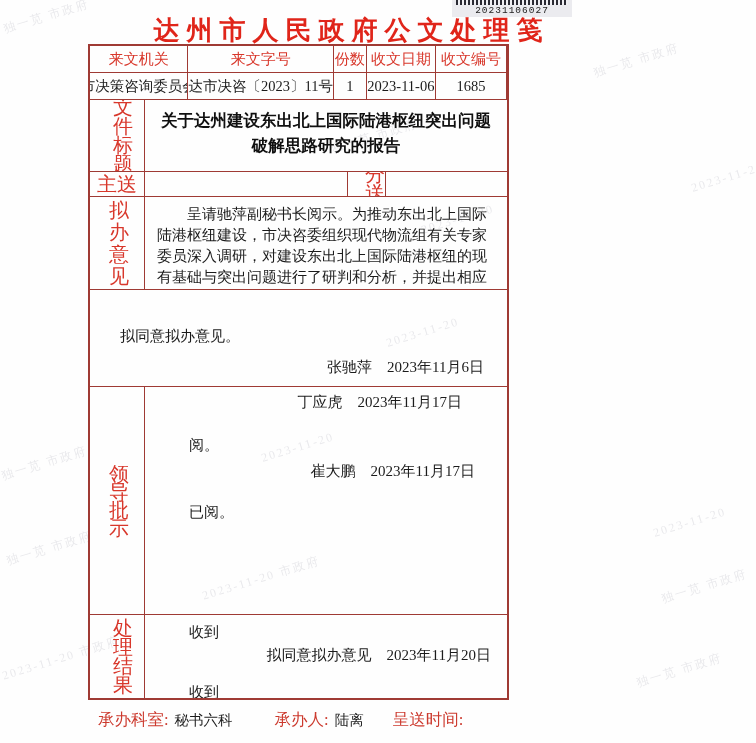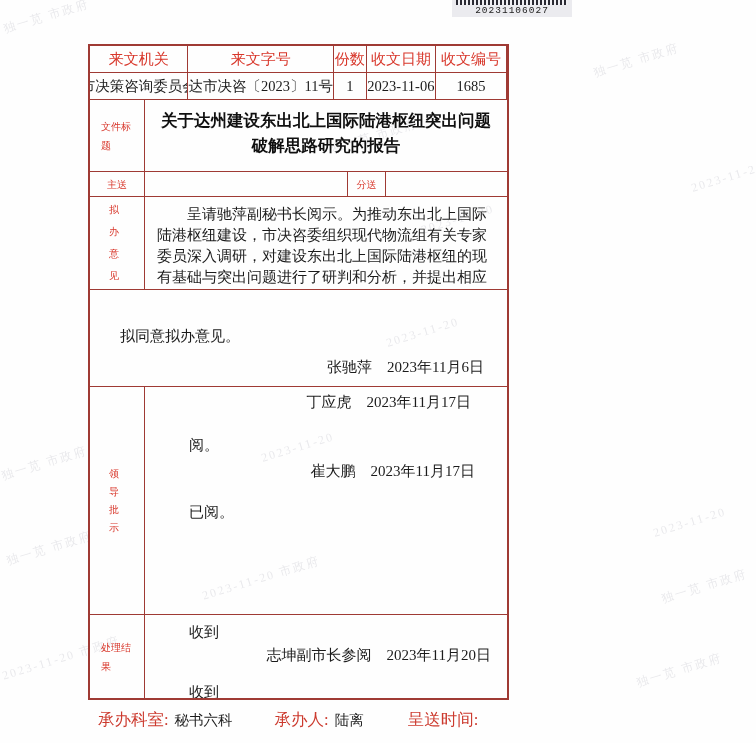--- a/index.html
+++ b/index.html
@@ -39,54 +39,54 @@
   .tr .td:first-child{border-left:none;}
   .h-a{height:26px}.h-b{height:27px}.h-c{height:72px}.h-d{height:25px}
   .h-e{height:93px}.h-f{height:97px}.h-g{height:228px}.h-h{height:84px}
   .w1{width:110px}.w2{width:164px}.w3{width:37px}.w4{width:78px}.w5{width:80px}
   .wf{flex:1}
   .wl{width:54px;flex:0 0 54px}
   .wd-main{width:203px;flex:0 0 203px}
   .wd-copy{width:38px;flex:0 0 38px}
   .hd{color:var(--red);font-size:15px;white-space:nowrap;}
   .vv{font-size:14.5px;color:var(--ink);white-space:nowrap;}
-  .lbl{color:var(--red);font-size:10px;text-align:left;line-height:19px;}
+  .lbl{color:var(--red);font-size:20px;text-align:right;line-height:19px;}
   .lbl.v1{width:16px;word-break:break-all;line-height:22px;}
   .lbl.v2{width:32px;word-break:break-all;}
   .lbl.v3{width:46px;word-break:break-all;}
   .content{display:block;font-size:15px;line-height:21px;color:var(--ink);}
   .doc-head-text{
     font-weight:bold;font-size:16.5px;line-height:25px;text-align:center;
     padding:8px 12px 0 12px;color:#101010;
   }
   .para{text-indent:2em;}
   .sig{text-align:right;}
   
   .prop-text{padding:7px 10px 0 12px;}
   
   .dep-text{margin:36px 0 0 30px;}
   .dep-sig{padding-right:23px;margin-top:10px;}
   
   .ld-p1{margin:46px 14px 0 14px;}
-  .ld-sig1{padding-right:36px;margin-top:5px;}
+  .ld-sig1{padding-right:45px;margin-top:5px;}
   .ld-p2{margin:22px 14px 0 14px;}
   .ld-sig2{padding-right:32px;margin-top:5px;}
   .ld-p3{margin:20px 14px 0 14px;}
   
   .rs-p1{margin:7px 14px 0 14px;}
   .rs-sig1{padding-right:16px;margin-top:2px;}
   .rs-p2{margin:16px 14px 0 14px;}
   
   .foot{
     position:absolute;left:88px;top:709px;width:517px;z-index:2;
     display:flex;align-items:baseline;font-size:16px;white-space:nowrap;
   }
   .foot .flabel{color:#cc3a2e;font-size:16.5px;}
   .foot .fvalue{color:var(--ink);font-size:14.5px;margin-left:6px;}
-  .fg1{margin-left:10px}.fg2{margin-left:42px}.fg3{margin-left:44px}
+  .fg1{margin-left:10px}.fg2{margin-left:42px}.fg3{margin-left:29px}
 </style>
 </head>
 <body>
 
 <div class="page">
 
   <div class="wm" style="left:2px;top:8px">独一苋 市政府</div>
   <div class="wm" style="left:330px;top:128px">独一苋 市政府</div>
   <div class="wm" style="left:592px;top:52px">独一苋 市政府</div>
   <div class="wm" style="left:690px;top:170px">2023-11-20</div>
@@ -99,20 +99,21 @@
   <div class="wm" style="left:652px;top:515px">2023-11-20</div>
   <div class="wm" style="left:660px;top:578px">独一苋 市政府</div>
   <div class="wm" style="left:0px;top:650px">2023-11-20 市政府</div>
   <div class="wm" style="left:635px;top:662px">独一苋 市政府</div>
 
   <div class="barcode">
     <div class="bars"></div>
     <div class="num">20231106027</div>
   </div>
 
+  <div class="doc-title">达州市人民政府公文处理笺</div>
 
   <div class="doc-table">
 
     <div class="tr h-a">
       <div class="td w1 hd">来文机关</div>
       <div class="td w2 hd">来文字号</div>
       <div class="td w3 hd">份数</div>
       <div class="td w4 hd">收文日期</div>
       <div class="td w5 hd">收文编号</div>
       <div class="td wf hd">缓急</div>
@@ -176,21 +177,21 @@
 
       </div>
     </div>
 
     <div class="tr h-h">
       <div class="td wl">
         <span class="lbl v2">处理结果</span>
       </div>
       <div class="td wf content">
         <div class="para rs-p1">收到</div>
-        <div class="sig rs-sig1">志坤副市长参阅　2023年11月20日</div>
+        <div class="sig rs-sig1">拟同意拟办意见　2023年11月20日</div>
         <div class="para rs-p2">收到</div>
 
       </div>
     </div>
 
   </div>
 
   <div class="foot">
     <span class="flabel fg1">承办科室:</span>
     <span class="fvalue">秘书六科</span>

